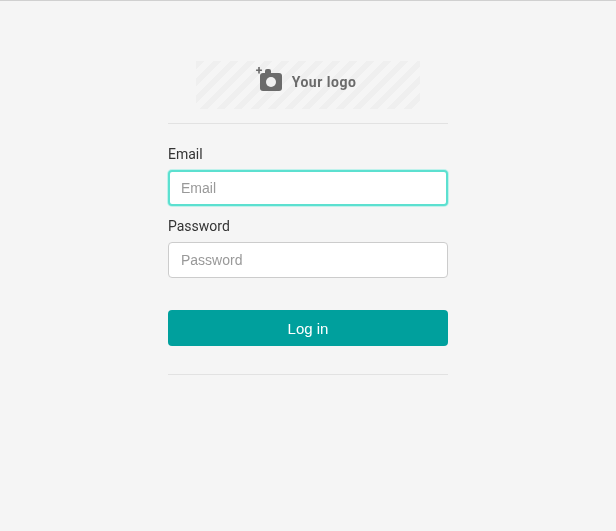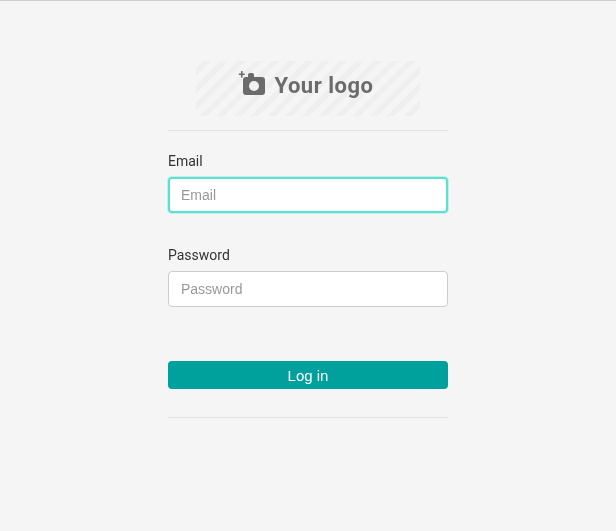--- a/index.html
+++ b/index.html
@@ -65,32 +65,32 @@
     .logo-icon .plus {
       position: absolute;
       top: -8px;
       left: -4px;
       font-size: 12px;
       font-weight: 700;
       color: #6b6b6b;
       line-height: 1;
     }
     .logo-text {
-      font-size: 22px;
+      font-size: 14px;
       font-weight: 700;
       color: #6b6b6b;
       letter-spacing: 0.5px;
     }
     hr.divider {
       border: none;
       border-top: 1px solid #e2e2e2;
       margin: 0 0 22px;
     }
     .form-group {
-      margin-bottom: 34px;
+      margin-bottom: 12px;
     }
     .form-label {
       display: block;
       font-size: 14px;
       color: #333;
       margin-bottom: 8px;
     }
     .form-input {
       width: 100%;
       height: 36px;
@@ -105,21 +105,21 @@
     .form-input::placeholder {
       color: #999;
     }
     .form-input.focused {
       border: 2px solid #5ce0d0;
       box-shadow: 0 0 0 1px #bff2ec;
       padding: 0 11px;
     }
     .login-button {
       width: 100%;
-      height: 28px;
+      height: 36px;
       background: #00a09d;
       border: none;
       border-radius: 4px;
       color: #fff;
       font-size: 15px;
       cursor: pointer;
       margin-top: 20px;
       margin-bottom: 28px;
     }
     hr.divider2 {

